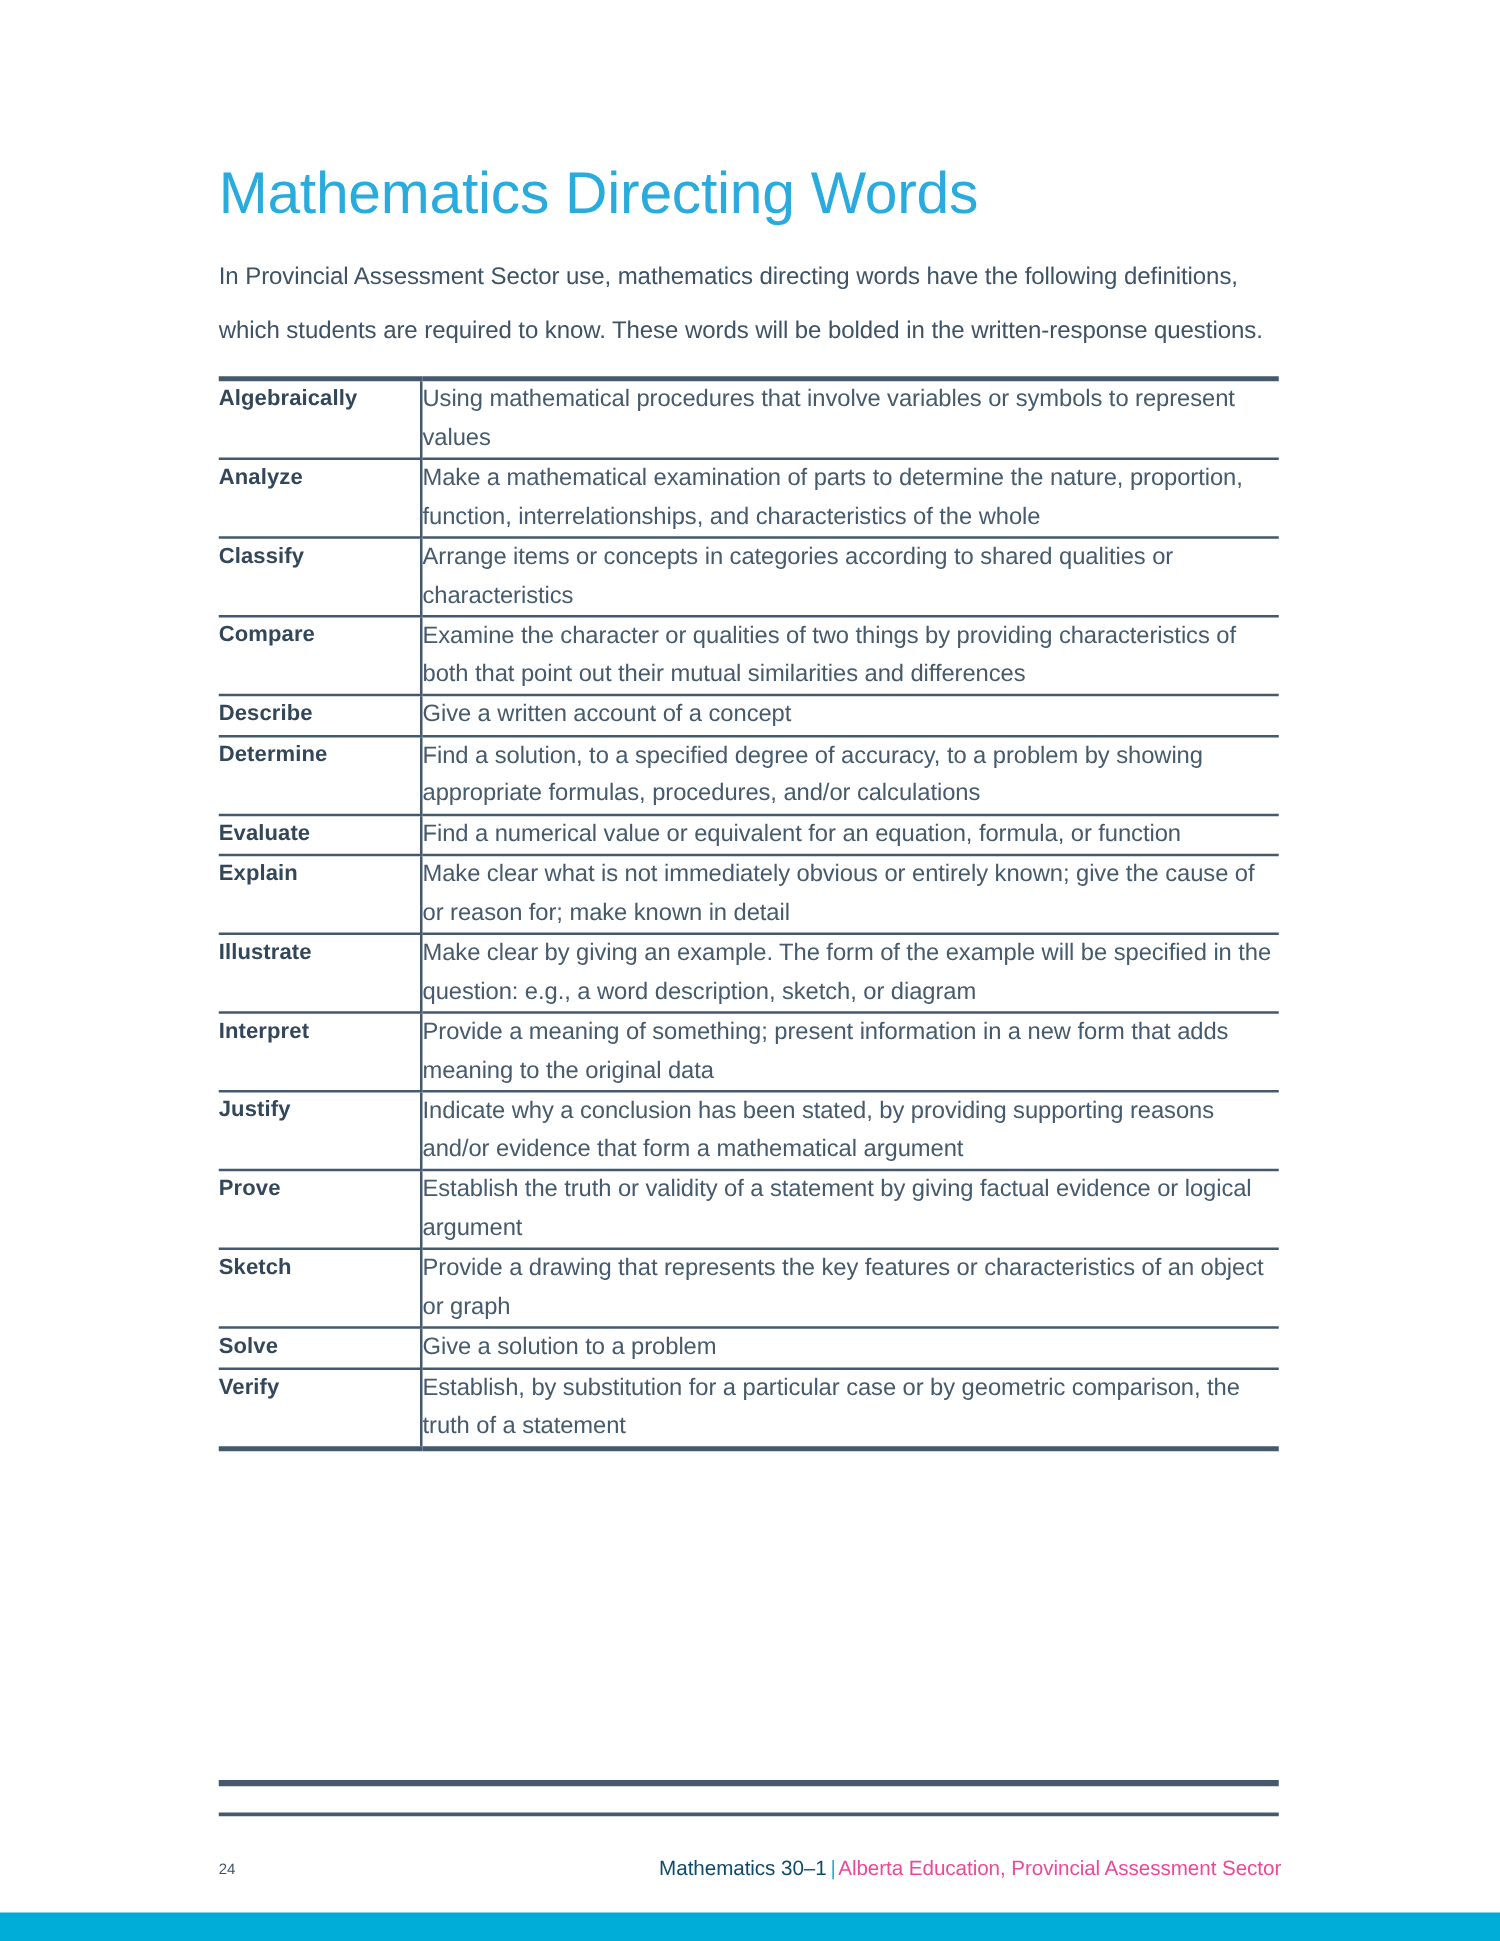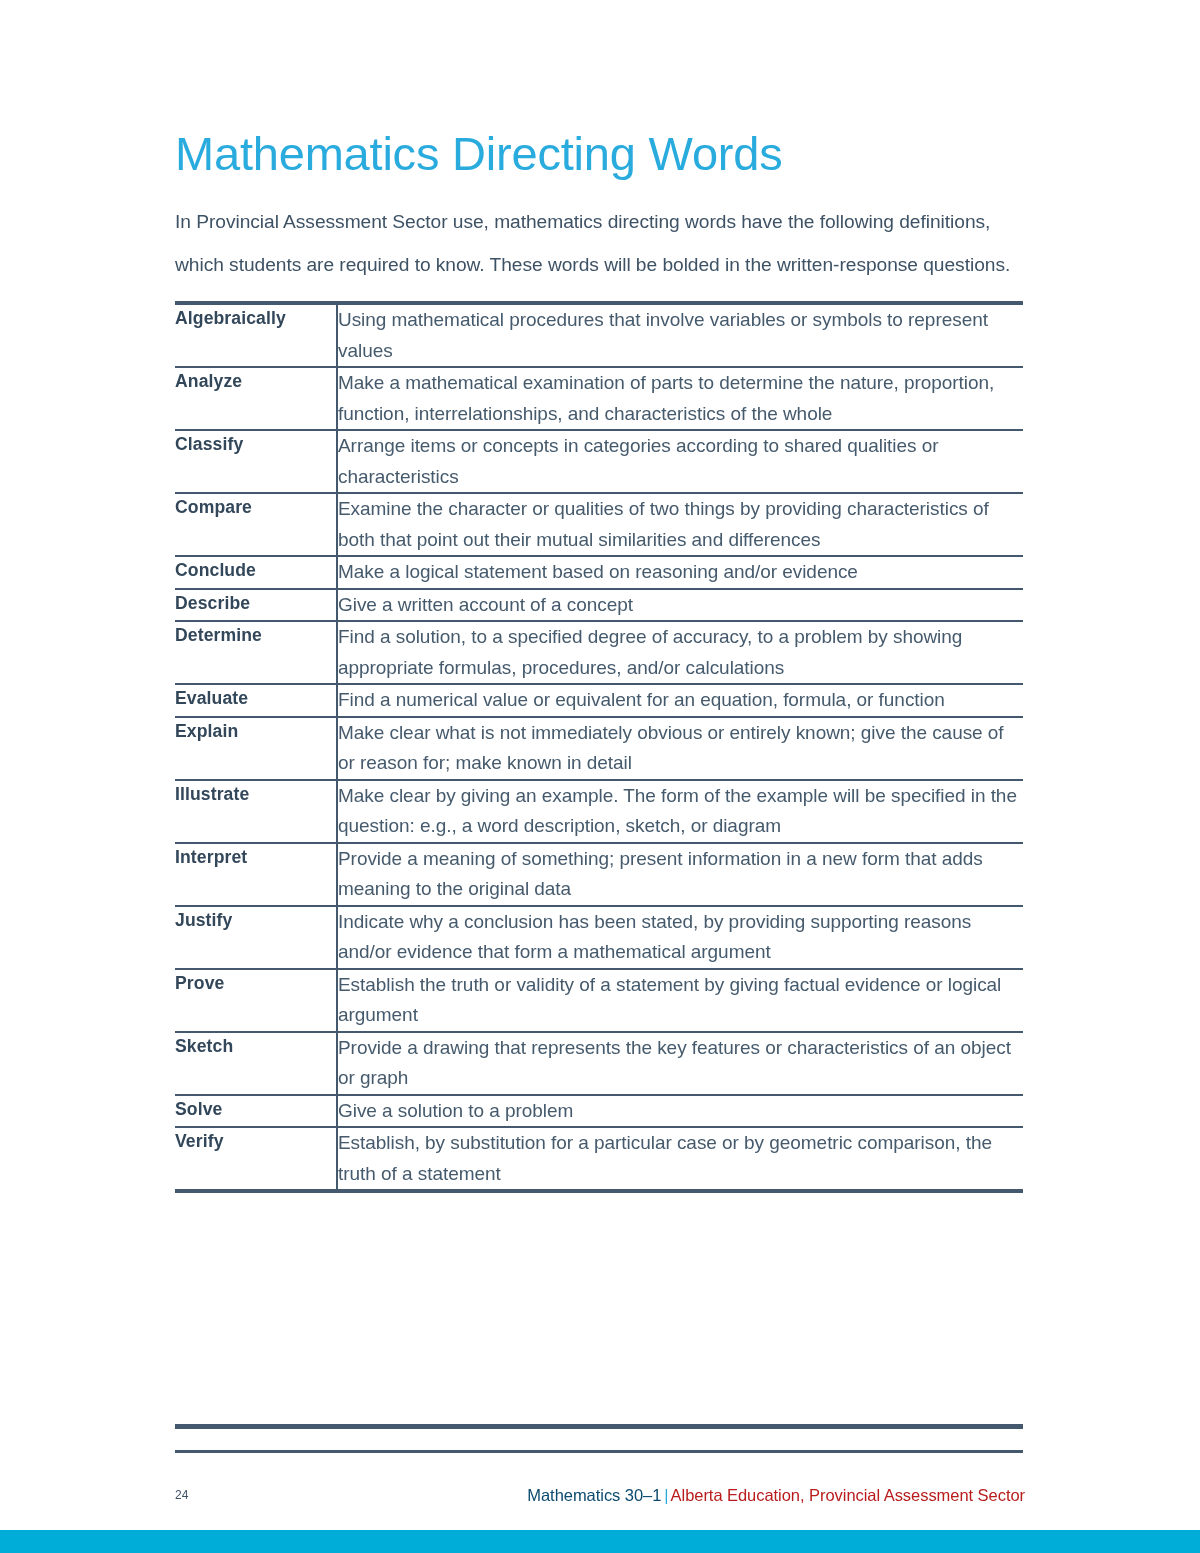--- a/index.html
+++ b/index.html
@@ -143,21 +143,21 @@
     letter-spacing: -0.05px;
   }
   .footer .foot-doc {
     color: #0c4a6e;
   }
   .footer .foot-sep {
     color: #29ABDE;
     padding: 0 2px 0 3px;
   }
   .footer .foot-org {
-    color: #b91c1c;
+    color: #ec4899;
   }
 
   
   .bottom-bar {
     position: absolute;
     left: 0;
     bottom: 0;
     width: 1200px;
     height: 23px;
     background: #00ACD8;
@@ -191,24 +191,20 @@
             </tr>
             <tr>
               <td class="term">Classify</td>
               <td class="def">Arrange items or concepts in categories according to shared qualities or characteristics</td>
             </tr>
             <tr>
               <td class="term">Compare</td>
               <td class="def">Examine the character or qualities of two things by providing characteristics of both that point out their mutual similarities and differences</td>
             </tr>
             <tr>
-              <td class="term">Conclude</td>
-              <td class="def">Make a logical statement based on reasoning and/or evidence</td>
-            </tr>
-            <tr>
               <td class="term">Describe</td>
               <td class="def">Give a written account of a concept</td>
             </tr>
             <tr>
               <td class="term">Determine</td>
               <td class="def">Find a solution, to a specified degree of accuracy, to a problem by showing appropriate formulas, procedures, and/or calculations</td>
             </tr>
             <tr>
               <td class="term">Evaluate</td>
               <td class="def">Find a numerical value or equivalent for an equation, formula, or function</td>

